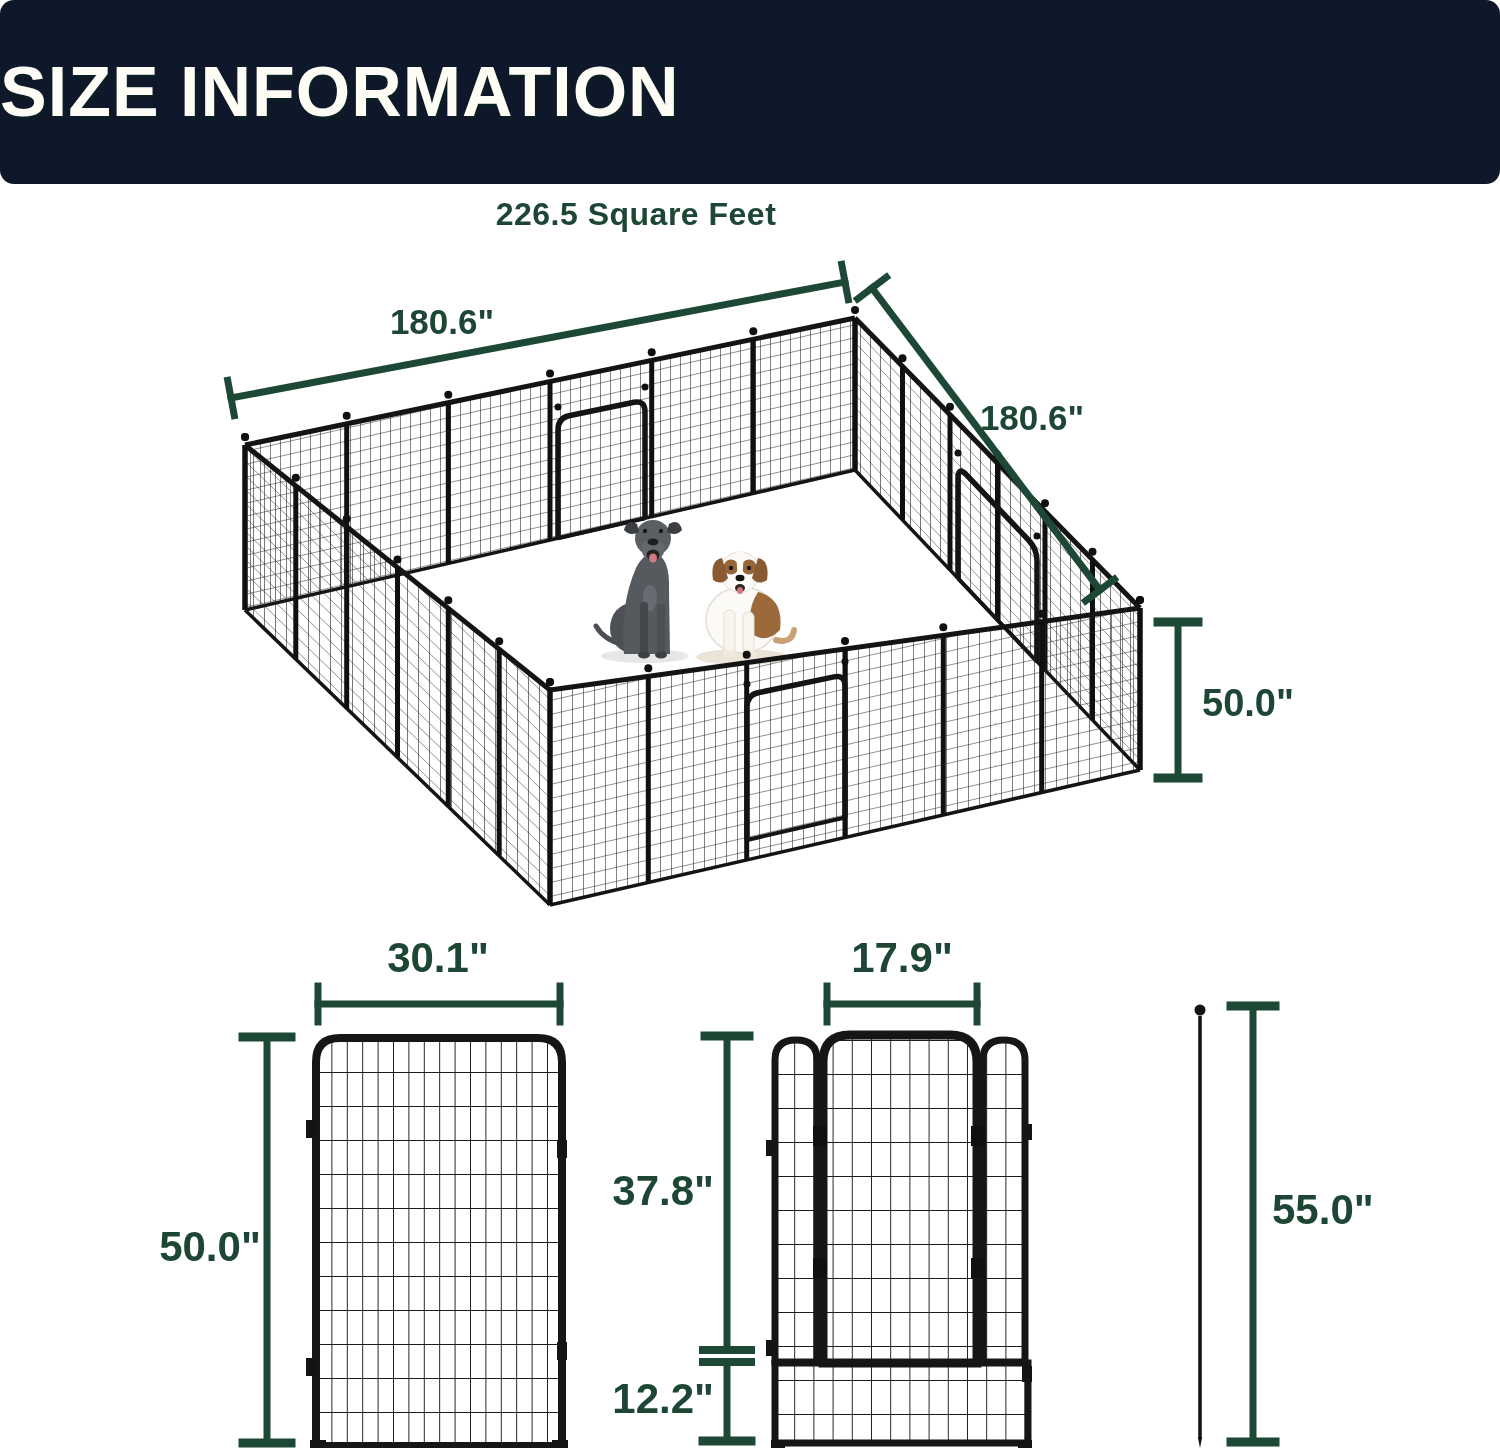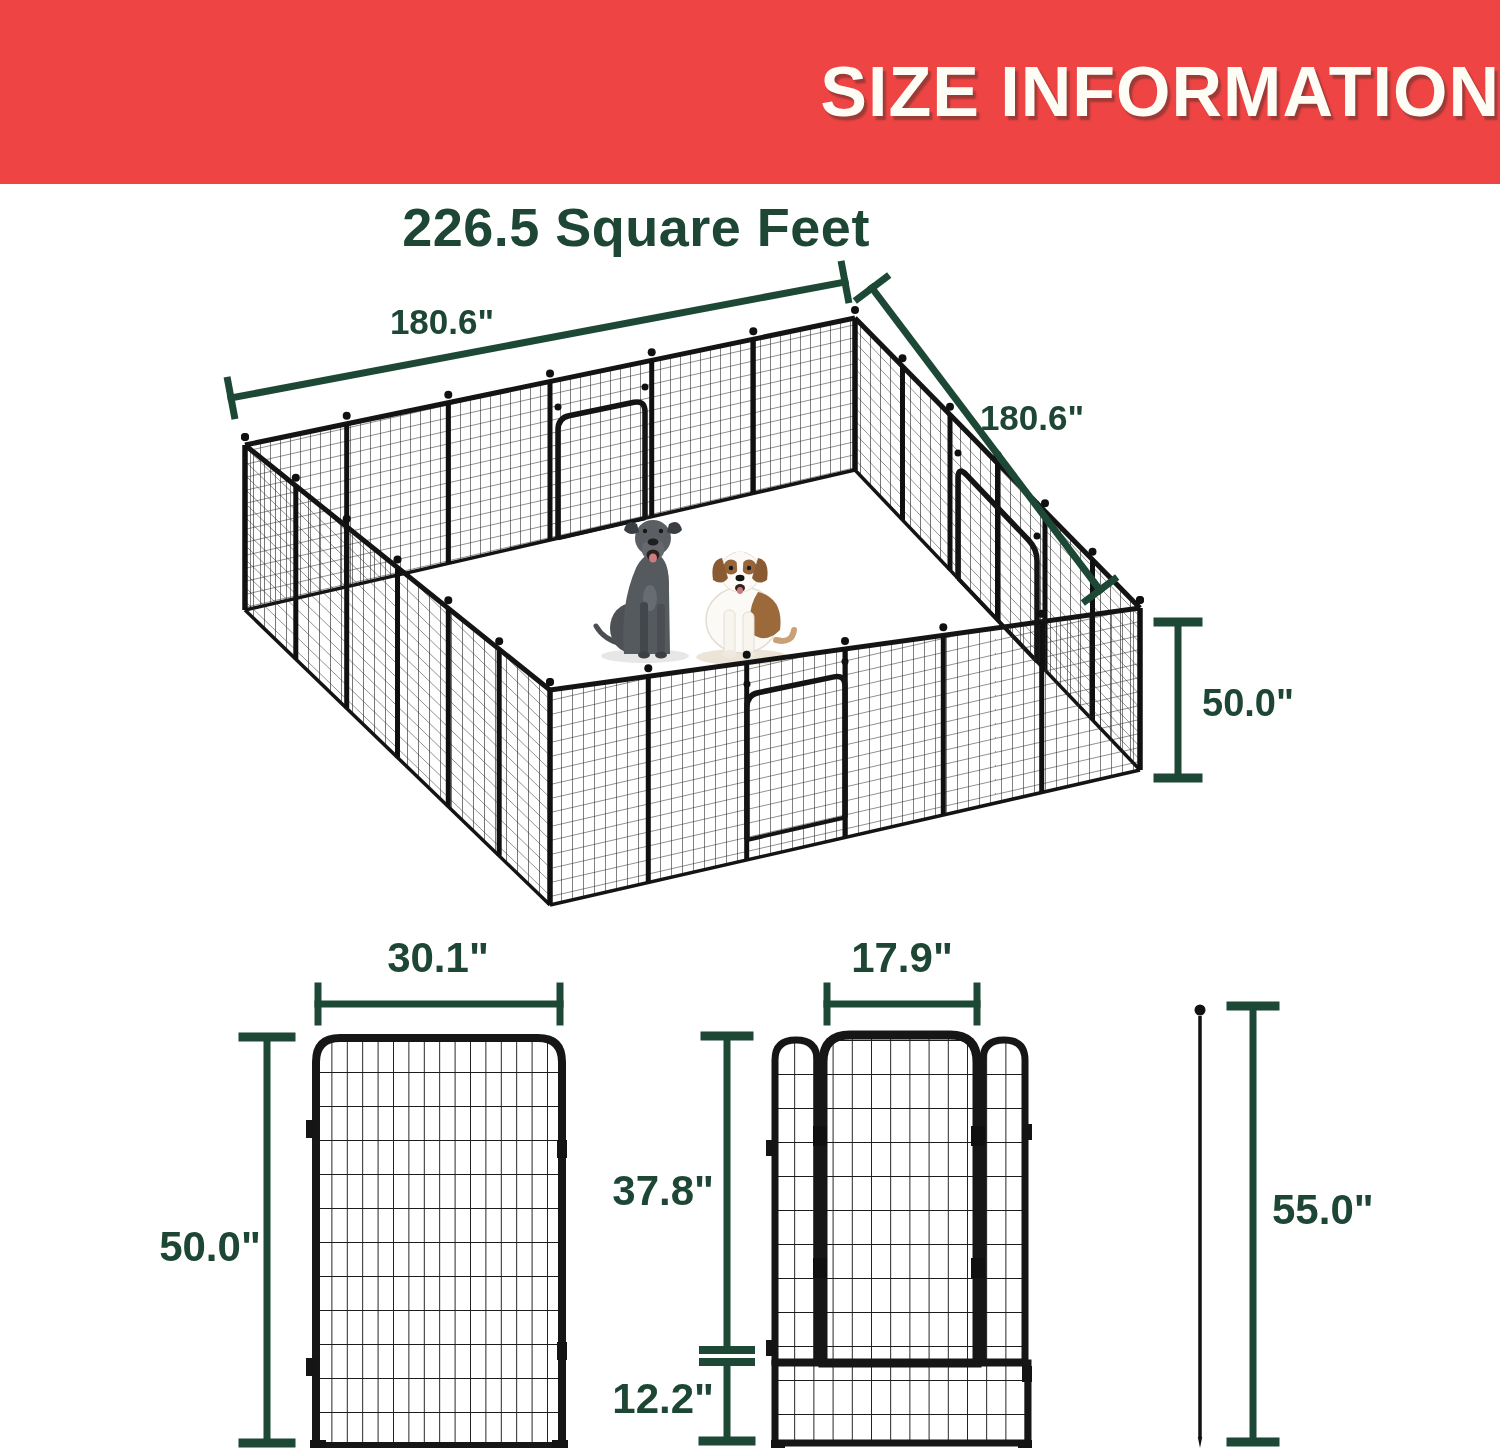--- a/index.html
+++ b/index.html
@@ -2,29 +2,29 @@
 <html><head>
 <meta charset="utf-8">
 <style>
   html,body{margin:0;padding:0;}
   body{
     width:1500px;height:1448px;position:relative;background:#ffffff;
     font-family:"Liberation Sans",sans-serif;overflow:hidden;
   }
   .banner{
     position:absolute;top:0;left:0;width:1500px;height:184px;
-    background:#ef4444;display:flex;align-items:center;justify-content:flex-end;
+    background:#0f172a;display:flex;align-items:center;justify-content:flex-start;border-radius:14px;
   }
   .banner h1{
     margin:0;color:#fdfdf6;font-size:70px;font-weight:800;letter-spacing:1px;
     text-shadow:3px 4px 2px rgba(10,40,28,.35);
   }
   .subtitle{
     position:absolute;top:196px;left:0;width:1272px;text-align:center;
-    color:#1d4634;font-size:54px;font-weight:700;letter-spacing:.5px;
+    color:#1d4634;font-size:32px;font-weight:700;letter-spacing:.5px;
   }
   svg{position:absolute;top:0;left:0;}
   svg text{font-family:"Liberation Sans",sans-serif;font-weight:700;fill:#1d4634;}
   .dim{stroke:#1d4836;stroke-linecap:square;fill:none;}
 </style>
 </head>
 <body>
 
 <header class="banner">
   <h1>SIZE INFORMATION</h1>

